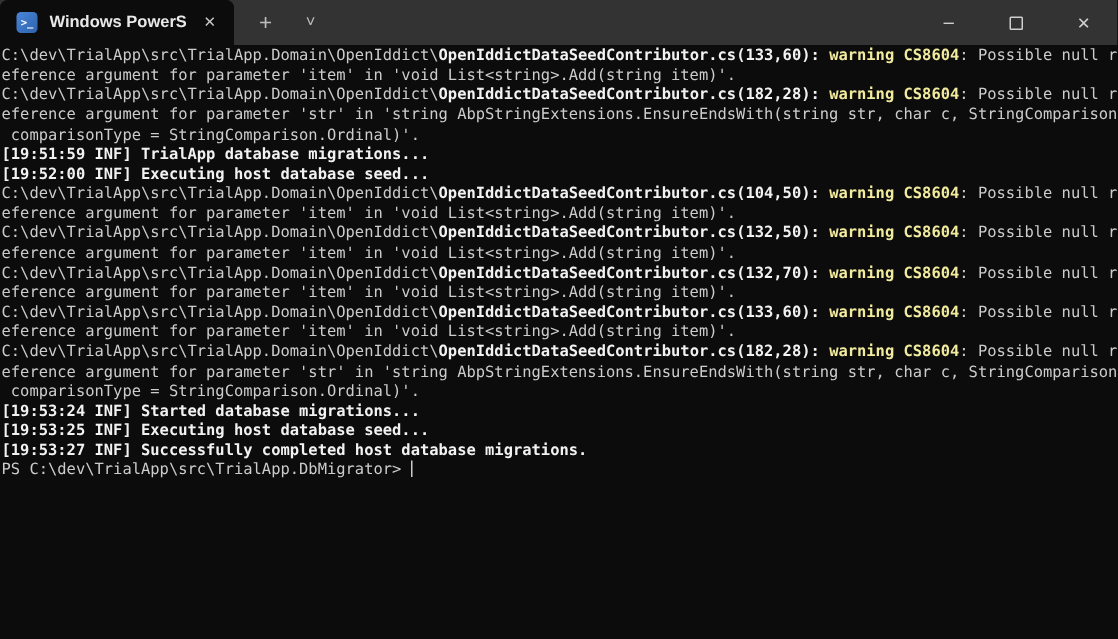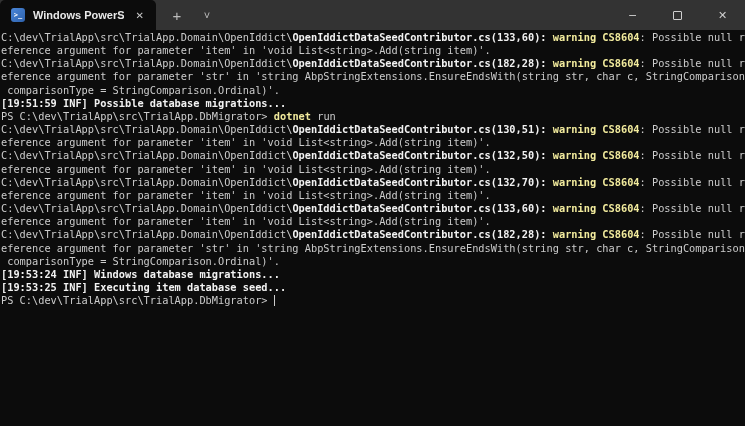--- a/index.html
+++ b/index.html
@@ -127,29 +127,30 @@
     </div>
   </div>
 </div>
 
 <div class="terminal">
     <div class="tline"><span class="seg-fg">C:\dev\TrialApp\src\TrialApp.Domain\OpenIddict\</span><span class="seg-b">OpenIddictDataSeedContributor.cs(133,60): </span><span class="seg-w">warning CS8604</span><span class="seg-fg">: Possible null r</span></div>
     <div class="tline"><span class="seg-fg">eference argument for parameter 'item' in 'void List&lt;string&gt;.Add(string item)'.</span></div>
     <div class="tline"><span class="seg-fg">C:\dev\TrialApp\src\TrialApp.Domain\OpenIddict\</span><span class="seg-b">OpenIddictDataSeedContributor.cs(182,28): </span><span class="seg-w">warning CS8604</span><span class="seg-fg">: Possible null r</span></div>
     <div class="tline"><span class="seg-fg">eference argument for parameter 'str' in 'string AbpStringExtensions.EnsureEndsWith(string str, char c, StringComparison</span></div>
     <div class="tline"><span class="seg-fg"> comparisonType = StringComparison.Ordinal)'.</span></div>
-    <div class="tline"><span class="seg-b">[19:51:59 INF] Possible database migrations...</span></div>
-    <div class="tline"><span class="seg-fg">PS C:\dev\TrialApp\src\TrialApp.DbMigrator&gt; </span><span class="seg-w">dotnet</span><span class="seg-fg"> run</span></div>
-    <div class="tline"><span class="seg-fg">C:\dev\TrialApp\src\TrialApp.Domain\OpenIddict\</span><span class="seg-b">OpenIddictDataSeedContributor.cs(130,51): </span><span class="seg-w">warning CS8604</span><span class="seg-fg">: Possible null r</span></div>
+    <div class="tline"><span class="seg-b">[19:51:59 INF] TrialApp database migrations...</span></div>
+    <div class="tline"><span class="seg-b">[19:52:00 INF] Executing host database seed...</span></div>
+    <div class="tline"><span class="seg-fg">C:\dev\TrialApp\src\TrialApp.Domain\OpenIddict\</span><span class="seg-b">OpenIddictDataSeedContributor.cs(104,50): </span><span class="seg-w">warning CS8604</span><span class="seg-fg">: Possible null r</span></div>
     <div class="tline"><span class="seg-fg">eference argument for parameter 'item' in 'void List&lt;string&gt;.Add(string item)'.</span></div>
     <div class="tline"><span class="seg-fg">C:\dev\TrialApp\src\TrialApp.Domain\OpenIddict\</span><span class="seg-b">OpenIddictDataSeedContributor.cs(132,50): </span><span class="seg-w">warning CS8604</span><span class="seg-fg">: Possible null r</span></div>
     <div class="tline"><span class="seg-fg">eference argument for parameter 'item' in 'void List&lt;string&gt;.Add(string item)'.</span></div>
     <div class="tline"><span class="seg-fg">C:\dev\TrialApp\src\TrialApp.Domain\OpenIddict\</span><span class="seg-b">OpenIddictDataSeedContributor.cs(132,70): </span><span class="seg-w">warning CS8604</span><span class="seg-fg">: Possible null r</span></div>
     <div class="tline"><span class="seg-fg">eference argument for parameter 'item' in 'void List&lt;string&gt;.Add(string item)'.</span></div>
     <div class="tline"><span class="seg-fg">C:\dev\TrialApp\src\TrialApp.Domain\OpenIddict\</span><span class="seg-b">OpenIddictDataSeedContributor.cs(133,60): </span><span class="seg-w">warning CS8604</span><span class="seg-fg">: Possible null r</span></div>
     <div class="tline"><span class="seg-fg">eference argument for parameter 'item' in 'void List&lt;string&gt;.Add(string item)'.</span></div>
     <div class="tline"><span class="seg-fg">C:\dev\TrialApp\src\TrialApp.Domain\OpenIddict\</span><span class="seg-b">OpenIddictDataSeedContributor.cs(182,28): </span><span class="seg-w">warning CS8604</span><span class="seg-fg">: Possible null r</span></div>
     <div class="tline"><span class="seg-fg">eference argument for parameter 'str' in 'string AbpStringExtensions.EnsureEndsWith(string str, char c, StringComparison</span></div>
     <div class="tline"><span class="seg-fg"> comparisonType = StringComparison.Ordinal)'.</span></div>
-    <div class="tline"><span class="seg-b">[19:53:24 INF] Windows database migrations...</span></div>
-    <div class="tline"><span class="seg-b">[19:53:25 INF] Executing item database seed...</span></div>
+    <div class="tline"><span class="seg-b">[19:53:24 INF] Started database migrations...</span></div>
+    <div class="tline"><span class="seg-b">[19:53:25 INF] Executing host database seed...</span></div>
+    <div class="tline"><span class="seg-b">[19:53:27 INF] Successfully completed host database migrations.</span></div>
     <div class="tline"><span class="seg-fg">PS C:\dev\TrialApp\src\TrialApp.DbMigrator&gt; </span><span class="seg-cursor"></span></div>
   </div>
 
 </body></html>

